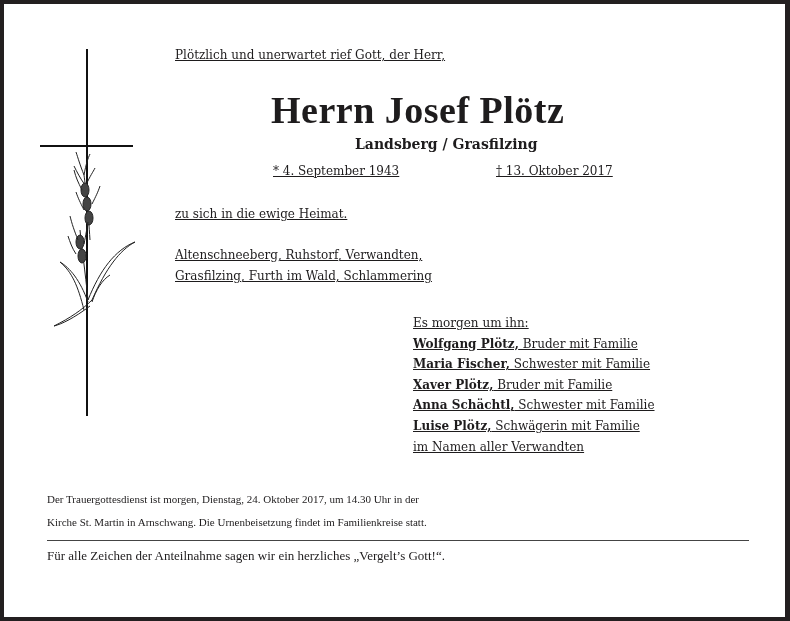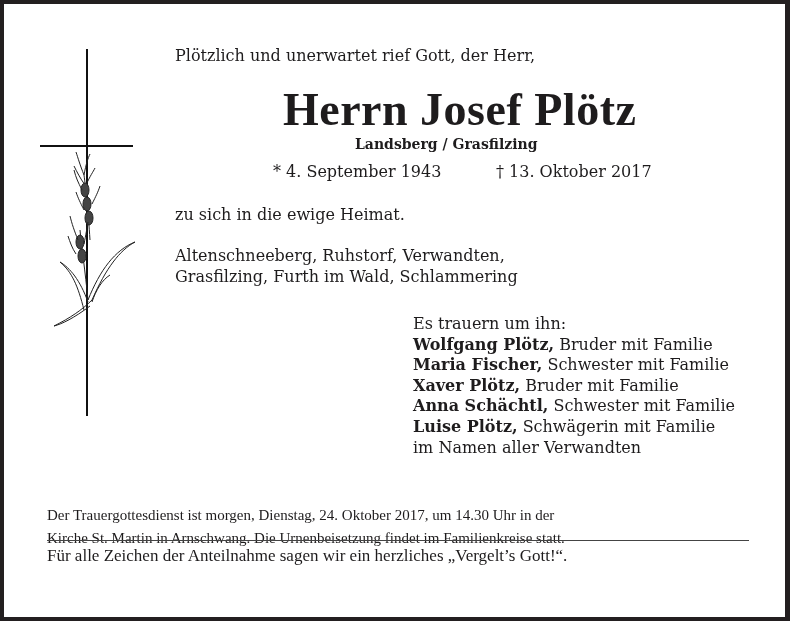--- a/index.html
+++ b/index.html
@@ -2,34 +2,34 @@
 <html><head>
 <meta charset="utf-8">
 <style>
   html, body { margin: 0; padding: 0; background: #ffffff; }
   body { width: 790px; height: 621px; position: relative; overflow: hidden;
          font-family: "DejaVu Serif", "Liberation Serif", serif; color: #1e1c1d; }
   .frame { position: absolute; left: 0; top: 0; width: 790px; height: 621px; box-sizing: border-box;
            border-top: 4px solid #231f20; border-left: 4px solid #231f20;
            border-right: 5px solid #231f20; border-bottom: 4px solid #231f20; background: #fff; }
   .abs { position: absolute; white-space: nowrap; }
-  .t16 { font-size: 16px; line-height: 21px; }
+  .t16 { font-size: 12px; line-height: 21px; text-decoration: underline; }
   .intro { left: 175px; top: 45px; }
-  .name { left: 283px; top: 85px; font-family: "Liberation Serif", serif; font-weight: bold; font-size: 46px; line-height: 50px; letter-spacing: 0.5px; }
+  .name { left: 271px; top: 85px; font-family: "Liberation Serif", serif; font-weight: bold; font-size: 38px; line-height: 50px; letter-spacing: 0.5px; }
   .place { left: 355px; top: 135px; font-weight: bold; font-size: 14px; line-height: 18px; font-family: "DejaVu Serif", serif; }
   .birth { left: 273px; top: 161px; text-align: center; }
   .death { left: 496px; top: 161px; }
   .heimat { left: 175px; top: 204px; }
   .places { left: 175px; top: 245px; }
   .mourn { left: 413px; top: 313px; }
   .mourn .row { display: block; height: 20.6px; }
   .mourn b { font-weight: bold; }
-  .service { left: 47px; top: 488px; font-family: "Liberation Serif", serif; font-size: 15px; line-height: 23px; margin-top: 16px; }
+  .service { left: 47px; top: 488px; font-family: "Liberation Serif", serif; font-size: 11px; line-height: 23px; }
   .rule { position: absolute; left: 47px; top: 540px; width: 702px; height: 0; border-top: 1px solid #444; }
-  .thanks { left: 47px; top: 544px; font-family: "Liberation Serif", serif; font-size: 17px; line-height: 23px; }
+  .thanks { left: 47px; top: 544px; font-family: "Liberation Serif", serif; font-size: 13px; line-height: 23px; }
   .cross-v { position: absolute; left: 86px; top: 49px; width: 2px; height: 367px; background: #111; }
   .cross-h { position: absolute; left: 40px; top: 145px; width: 93px; height: 2px; background: #111; }
   svg.wheat { position: absolute; left: 40px; top: 150px; }
 </style>
 </head>
 <body>
 
 <div class="frame"></div>
 
 <div>
@@ -58,21 +58,21 @@
 <div class="abs place">Landsberg / Grasfilzing</div>
 <div class="abs t16 birth">* 4. September 1943</div>
 <div class="abs t16 death">† 13. Oktober 2017</div>
 <div class="abs t16 heimat">zu sich in die ewige Heimat.</div>
 <div class="abs t16 places">
   <div>Altenschneeberg, Ruhstorf, Verwandten,</div>
   <div>Grasfilzing, Furth im Wald, Schlammering</div>
 </div>
 
 <div class="abs t16 mourn">
-  <span class="row">Es trauern um ihn:</span>
+  <span class="row">Es morgen um ihn:</span>
   <span class="row"><b>Wolfgang Plötz,</b><span> Bruder mit Familie</span></span>
   <span class="row"><b>Maria Fischer,</b><span> Schwester mit Familie</span></span>
   <span class="row"><b>Xaver Plötz,</b><span> Bruder mit Familie</span></span>
   <span class="row"><b>Anna Schächtl,</b><span> Schwester mit Familie</span></span>
   <span class="row"><b>Luise Plötz,</b><span> Schwägerin mit Familie</span></span>
   <span class="row">im Namen aller Verwandten</span>
 </div>
 
 <div class="abs service">
   <div>Der Trauergottesdienst ist morgen, Dienstag, 24. Oktober 2017, um 14.30 Uhr in der</div>

